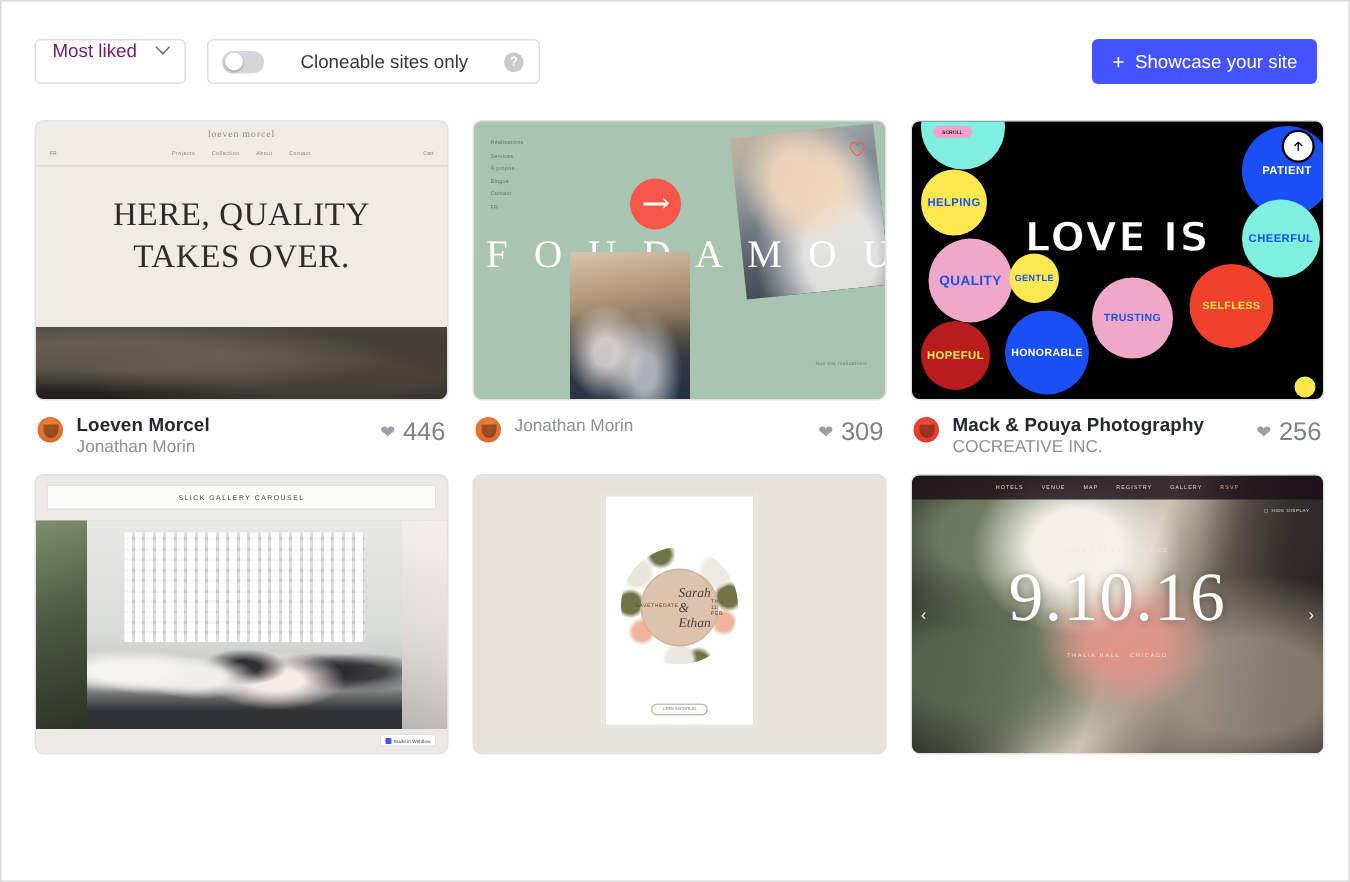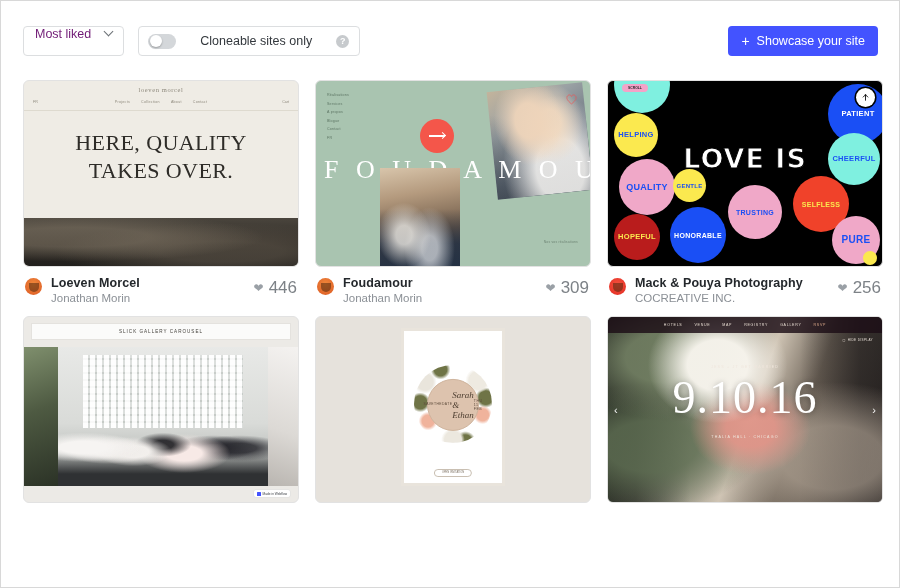--- a/index.html
+++ b/index.html
@@ -466,21 +466,20 @@
         <div class="circle">
           <span class="arrow"></span>
         </div>
         <div class="word">F O U D A M O U R</div>
         <div class="ph-table"></div>
         <div class="credit">Nos vos réalisations</div>
       </div>
       <div class="meta">
         <div class="avatar"></div>
         <div class="meta-txt">
-          <div class="title">Foudamour</div>
           <div class="sub">Jonathan Morin</div>
         </div>
         <div class="likes">
           <span class="heart">❤</span>
           <span class="like-n">309</span>
         </div>
       </div>
     </div>
 
     <div class="card">
@@ -490,21 +489,20 @@
 
         <div class="bub" style="right:-6px; top:3px; width:60px; height:60px; background:#1a4ff5; color:#fff;">PATIENT</div>
         <div class="bub" style="right:2px; top:52px; width:52px; height:52px; background:#7ff0e0; color:#1a4ff5;">CHEERFUL</div>
         <div class="bub" style="left:6px; top:32px; width:44px; height:44px; background:#fbe94f; color:#1a4ff5;">HELPING</div>
         <div class="bub" style="left:11px; top:78px; width:56px; height:56px; background:#f0a8c8; color:#1a4ff5; font-size:9px;">QUALITY</div>
         <div class="bub" style="left:65px; top:88px; width:33px; height:33px; background:#fbe94f; color:#1a4ff5; font-size:6px;">GENTLE</div>
         <div class="bub" style="left:6px; top:133px; width:46px; height:46px; background:#b91c1c; color:#fbe94f;">HOPEFUL</div>
         <div class="bub" style="left:62px; top:126px; width:56px; height:56px; background:#1a4ff5; color:#fff; font-size:7px;">HONORABLE</div>
         <div class="bub" style="left:120px; top:104px; width:54px; height:54px; background:#f0a8c8; color:#1a4ff5; font-size:7px;">TRUSTING</div>
         <div class="bub" style="left:185px; top:95px; width:56px; height:56px; background:#f0422a; color:#fbe94f; font-size:7px;">SELFLESS</div>
-        <div class="bub" style="right:2px; top:135px; width:48px; height:48px; background:#f0a8c8; color:#1a4ff5; font-size:10px;">PURE</div>
         <div class="bub" style="right:5px; bottom:1px; width:14px; height:14px; background:#fbe94f;"></div>
 
         <div class="loveis">LOVE IS</div>
 
         <div class="scrolltop">
           <svg viewBox="0 0 24 24">
             <circle cx="12" cy="12" r="11" fill="#fff"></circle>
             <path d="M12 6 L12 18 M12 6 L7 11 M12 6 L17 11" stroke="#111" stroke-width="2" fill="none" stroke-linecap="round" stroke-linejoin="round"></path>
           </svg>
         </div>

